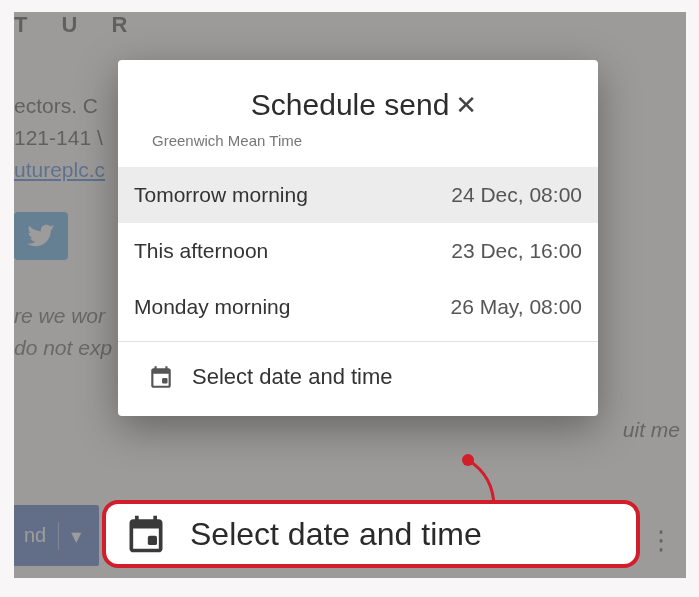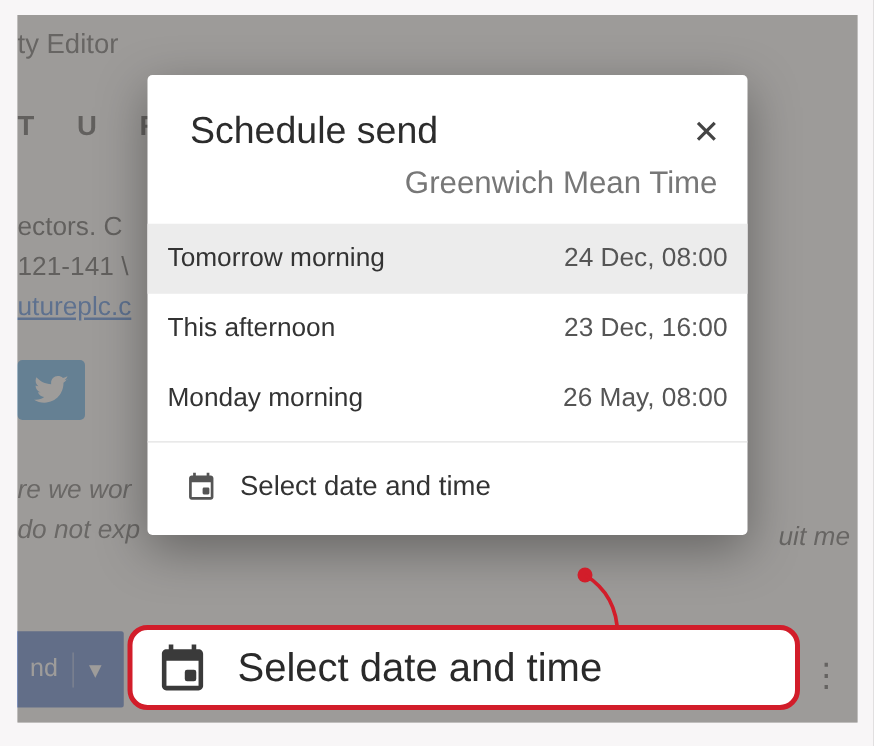--- a/index.html
+++ b/index.html
@@ -68,32 +68,32 @@
     position: absolute;
     left: 104px; top: 48px;
     width: 480px;
     background: #ffffff;
     border-radius: 4px;
     box-shadow: 0 12px 40px rgba(0,0,0,0.35);
     z-index: 10;
   }
   .dialog-header {
     padding: 28px 16px 10px 34px;
-    display:flex; align-items:flex-start; justify-content:space-between;
+    display:flex; align-items:flex-start; justify-content:center;
   }
   .dialog-title {
     font-size: 30px; font-weight: 400; color:#2c2c2c;
   }
   .close-x {
     font-size: 26px; color:#444; cursor:pointer; line-height:1;
     padding: 4px 6px;
   }
   .dialog-subtitle {
     padding: 0 24px 18px 34px;
-    font-size: 25px; color: #777; text-align: right;
+    font-size: 15px; color: #777;
   }
   .option {
     display:flex; justify-content:space-between; align-items:center;
     padding: 16px 16px;
     font-size: 21px; color:#333;
     cursor:pointer;
   }
   .option .time { color:#555; }
   .option.highlight { background:#ececec; }
   .divider { height:1px; background:#e2e2e2; margin: 6px 0 0 0; }
@@ -134,21 +134,20 @@
     position:absolute; right:6px; top:406px;
     font-style:italic; color:#3c3c3c; font-size:21px;
   }
 </style>
 </head>
 <body>
 
 <div class="frame">
 
   <div class="bg">
-    <div class="bg-header">ty Editor</div>
     <div class="bg-subtitle">T U R</div>
     <div class="bg-line1">ectors. C</div>
     <div class="bg-line2">121-141 \</div>
     <div class="bg-link">utureplc.c</div>
     <div class="twitter-badge">
       <svg viewBox="0 0 24 24" width="30" height="30" fill="#fff">
           <path d="M23 4.9c-.8.4-1.7.6-2.6.8.9-.6 1.6-1.4 2-2.5-.9.5-1.9.9-2.9 1.1C18.6 3.4 17.4 3 16.2 3c-2.4 0-4.3 2-4.3 4.3 0 .3 0 .7.1 1C8 8.1 4.8 6.4 2.6 3.8c-.4.6-.6 1.4-.6 2.2 0 1.5.8 2.8 1.9 3.6-.7 0-1.4-.2-1.9-.5v.1c0 2.1 1.5 3.8 3.4 4.2-.4.1-.7.1-1.1.1-.3 0-.5 0-.8-.1.5 1.7 2.1 2.9 4 3-1.5 1.1-3.3 1.8-5.3 1.8H1c1.9 1.2 4.2 1.9 6.6 1.9 7.9 0 12.2-6.6 12.2-12.2v-.6c.9-.5 1.6-1.3 2.2-2.2z"></path>
         </svg>
     </div>
     <div class="bg-italics">re we wor</div>

